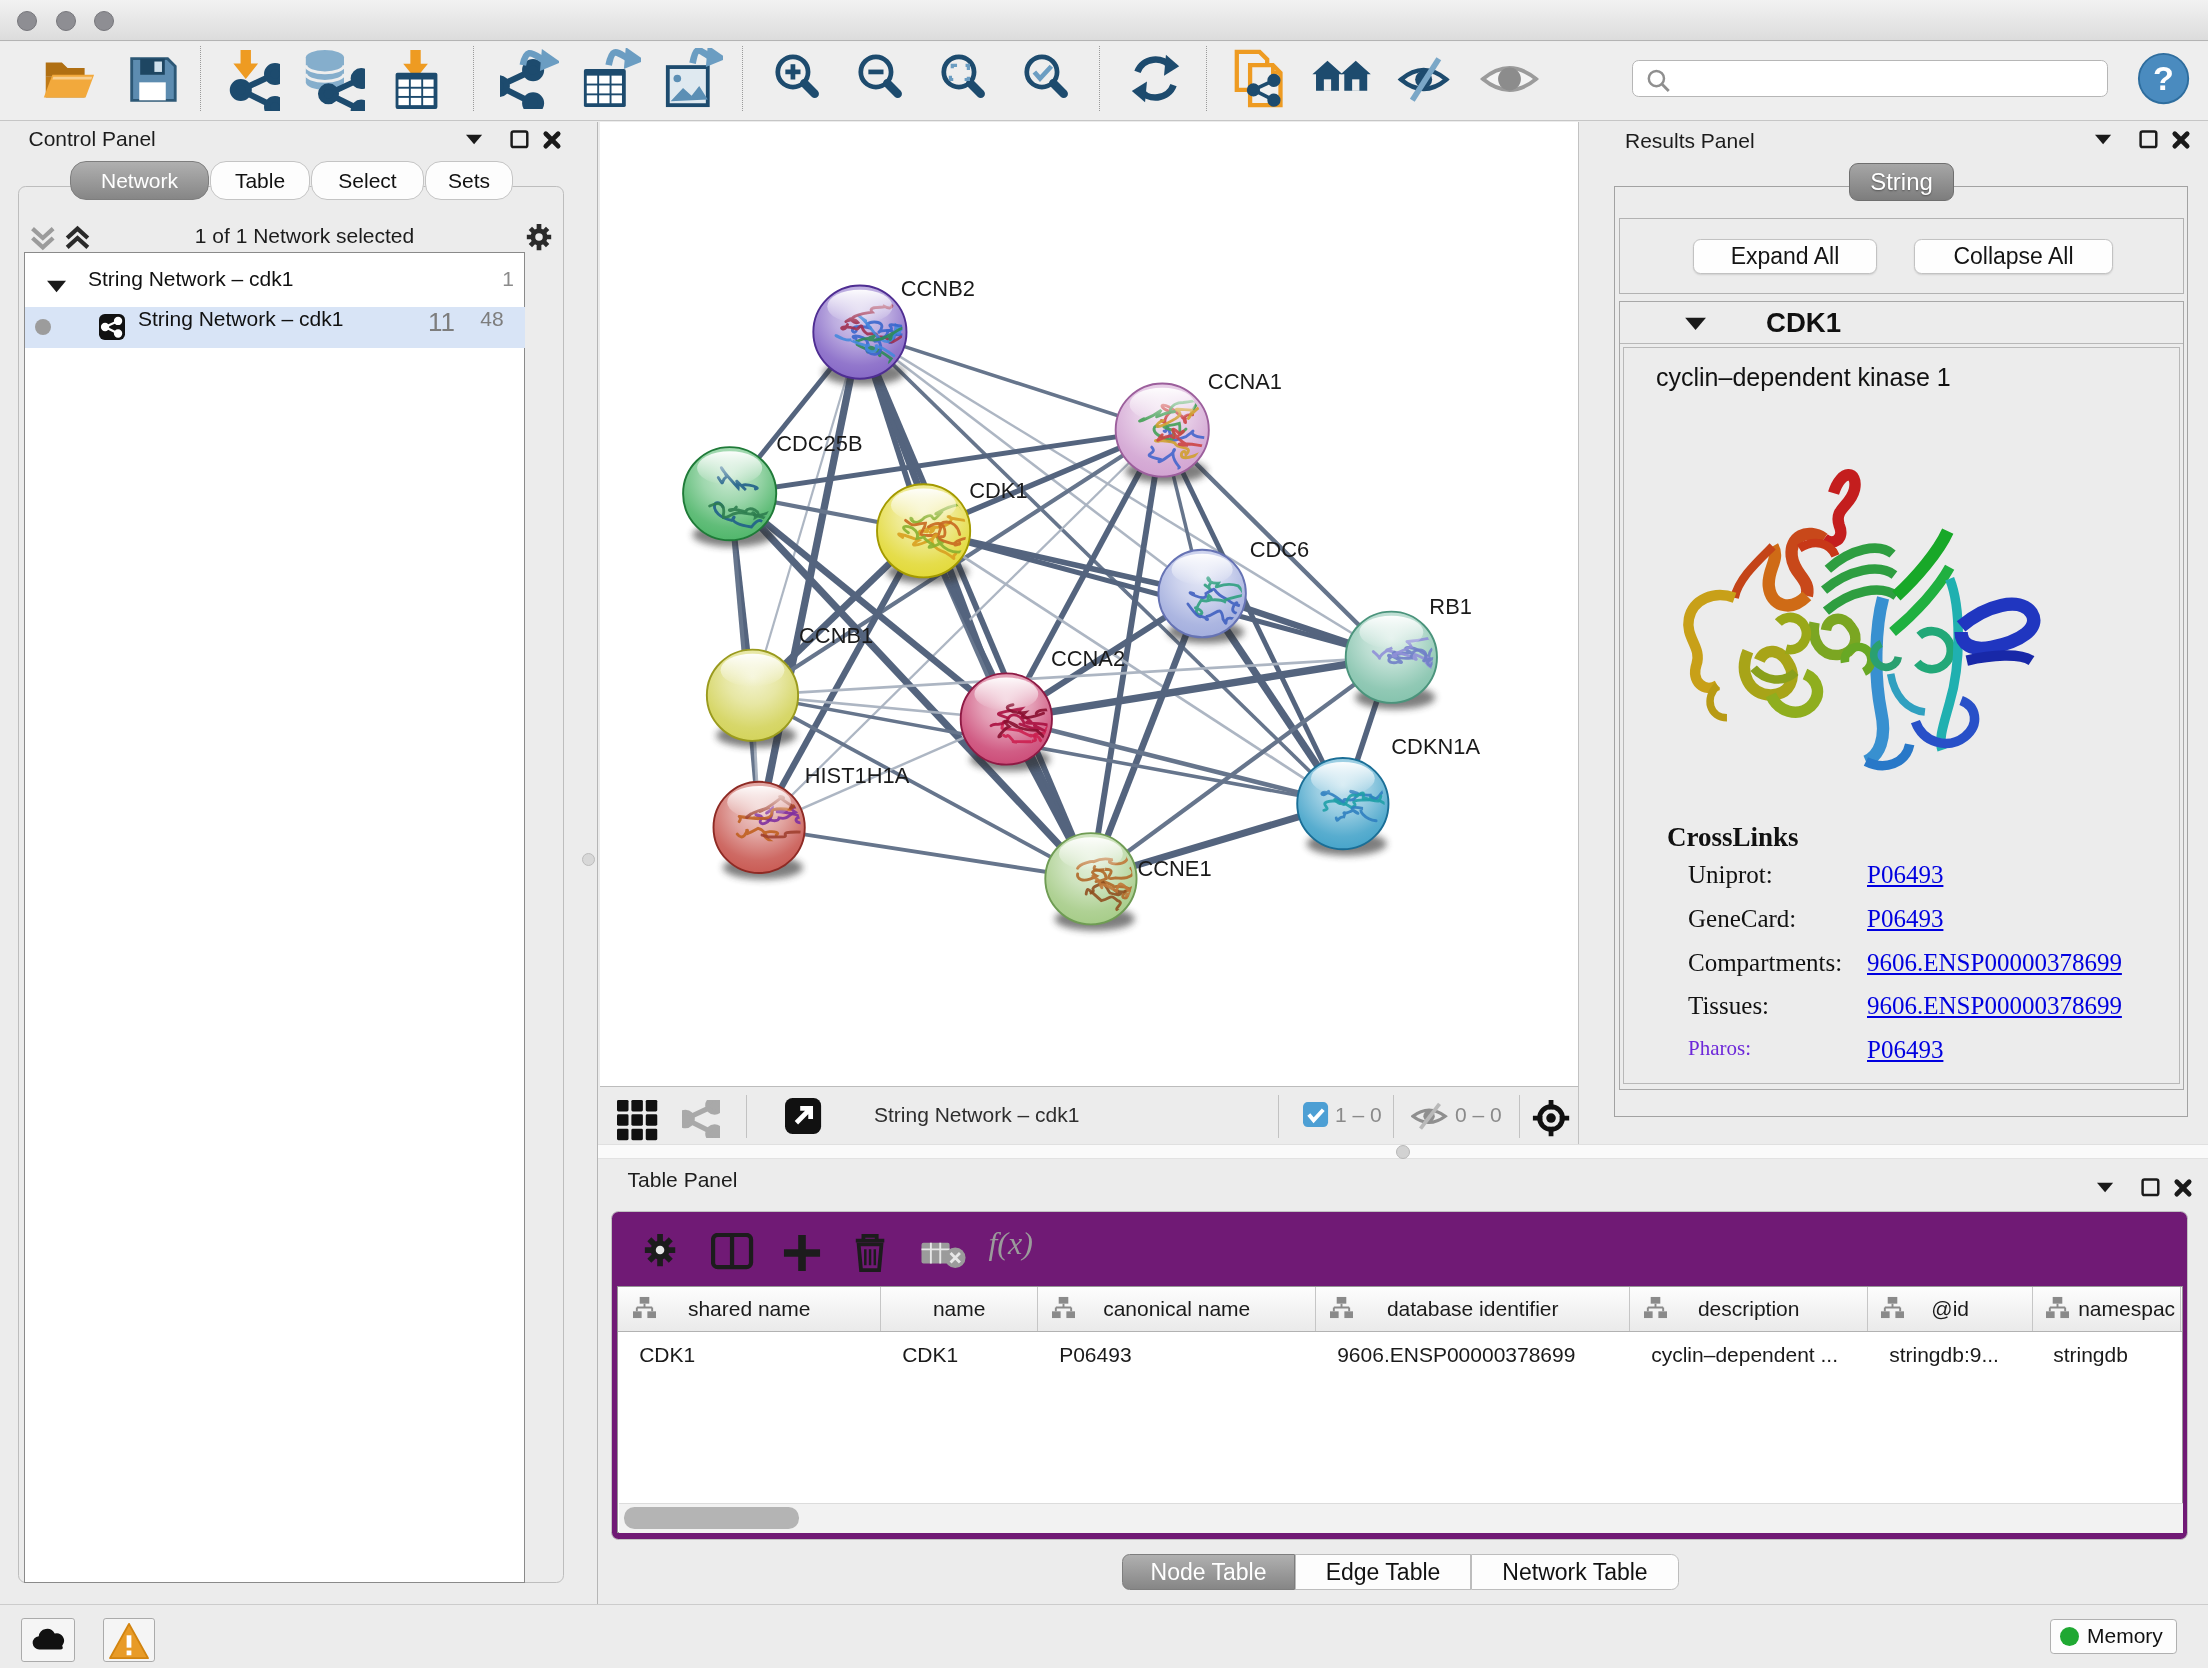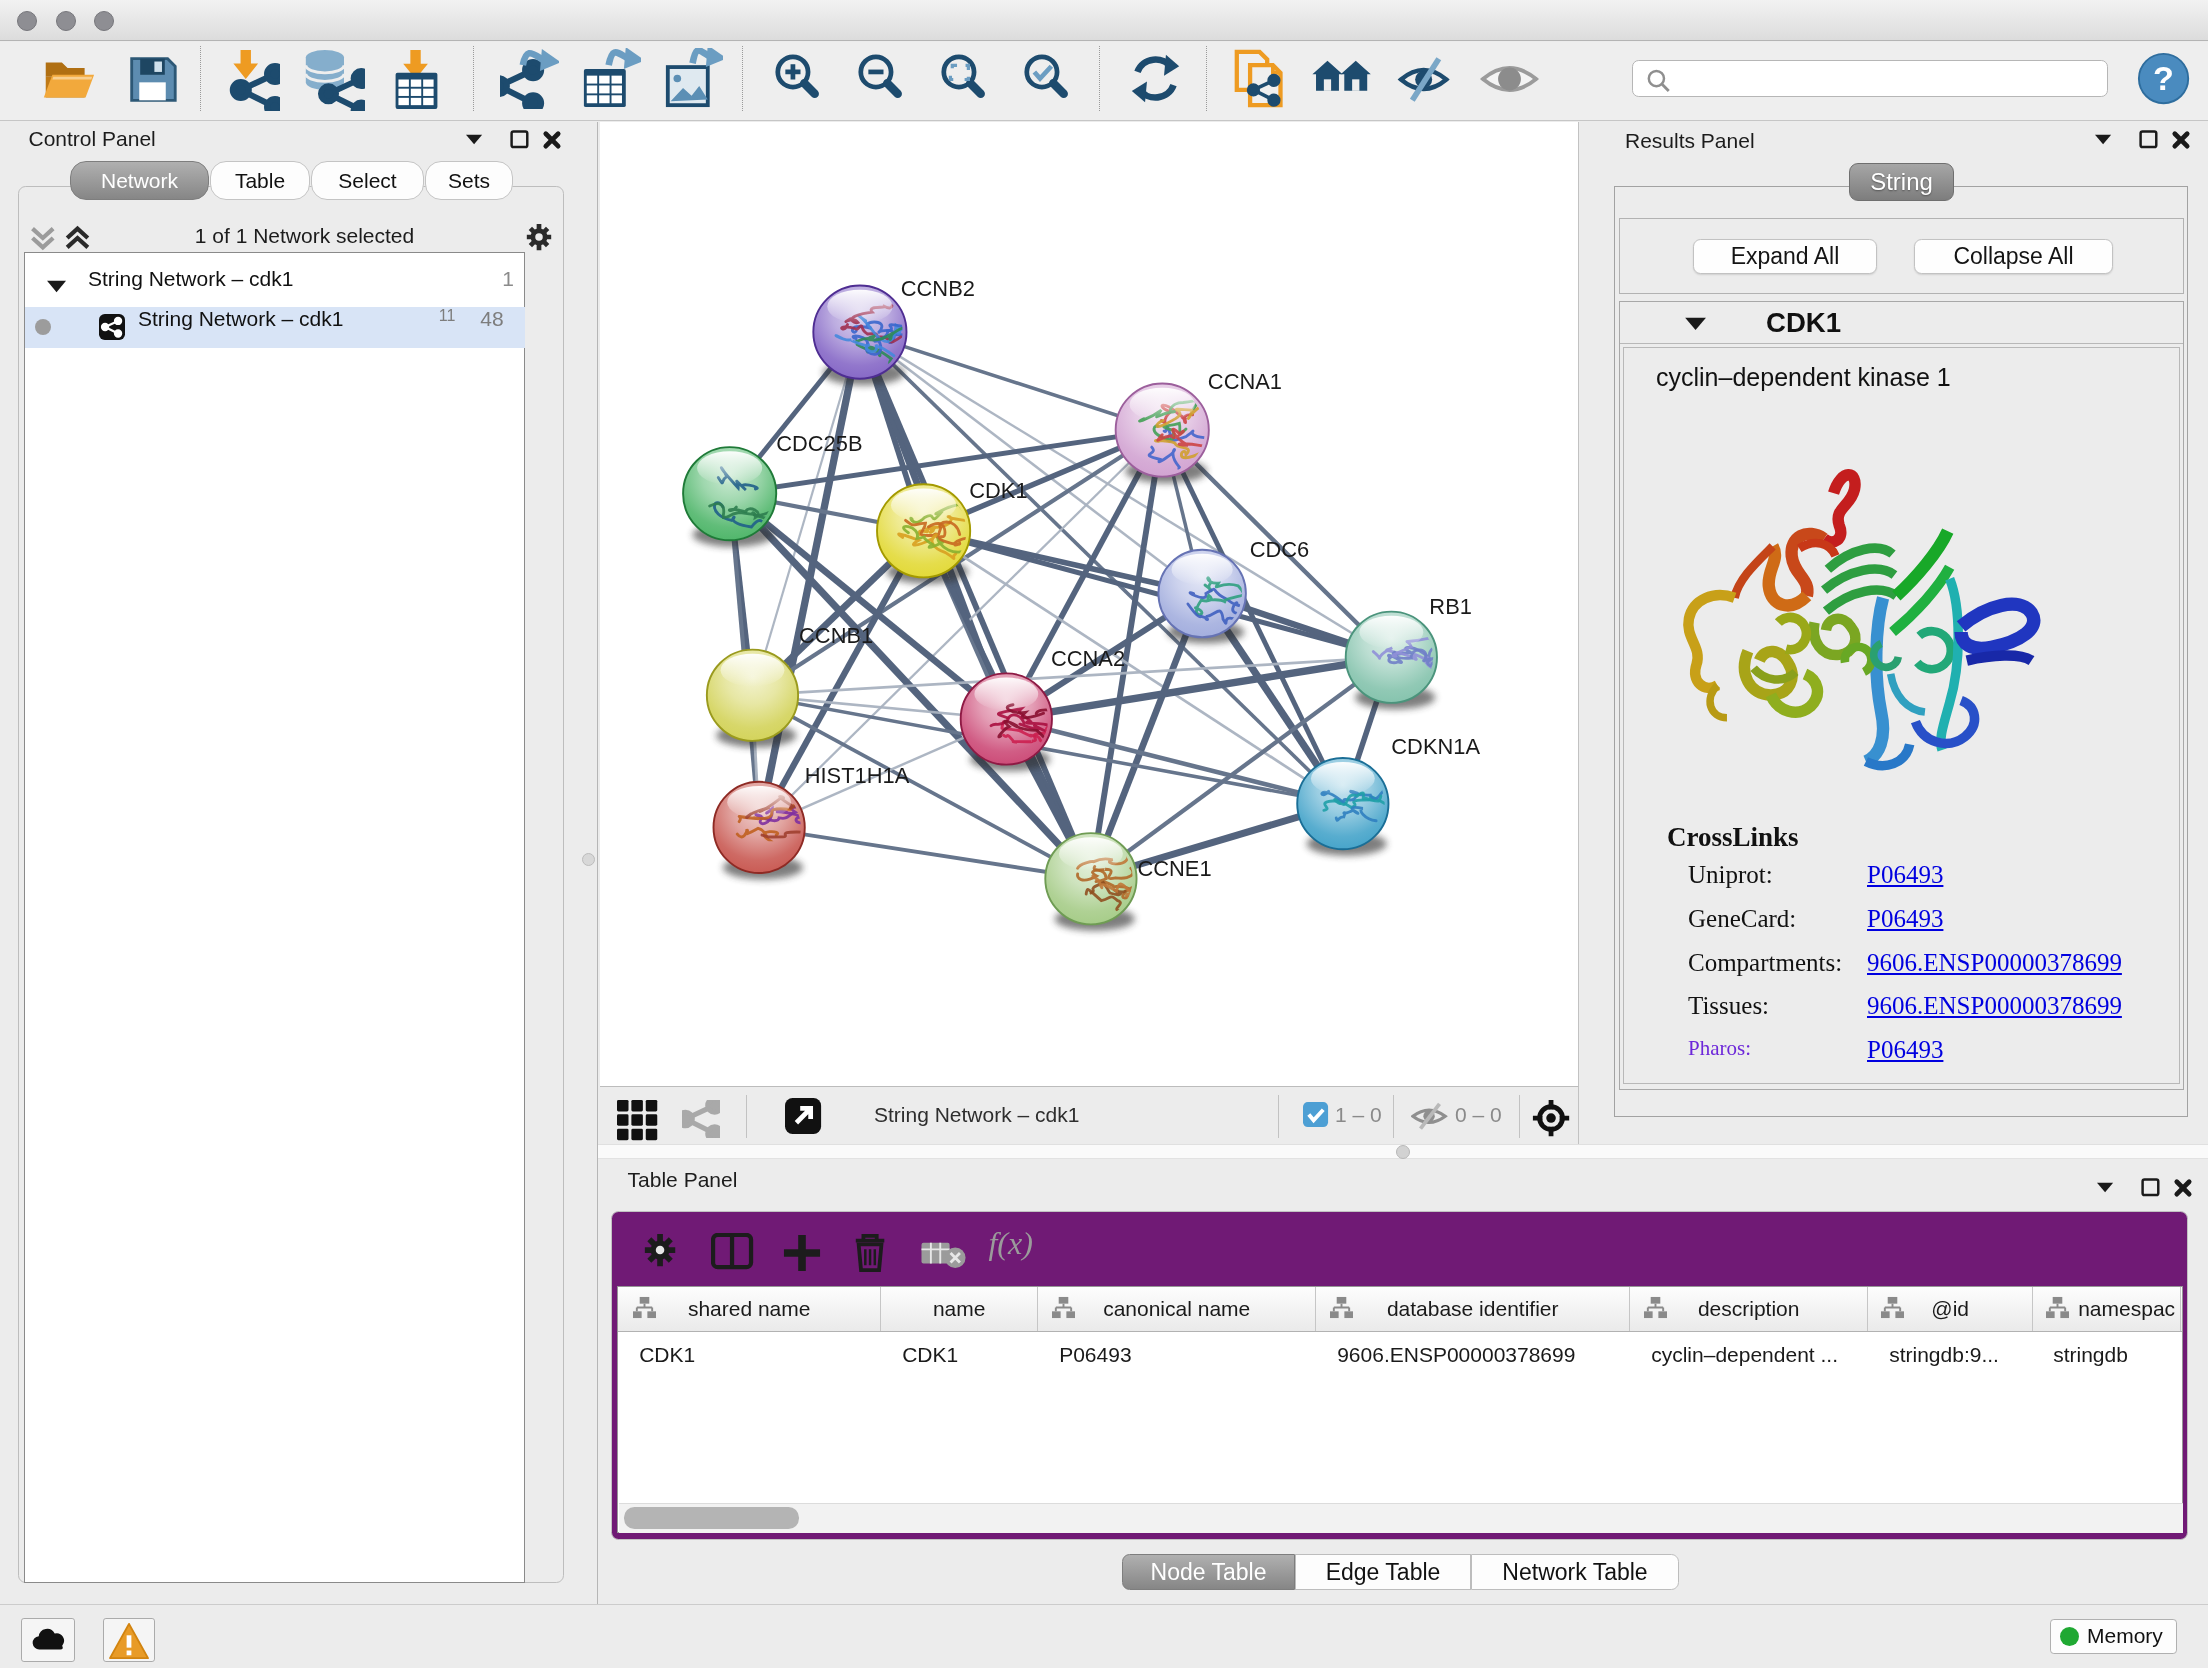--- a/index.html
+++ b/index.html
@@ -267,21 +267,21 @@
       <rect x="0" y="0" width="27" height="27" rx="6" fill="#111"></rect>
       <g stroke="#fff" stroke-width="2.4" fill="#fff">
         <line x1="6.300000000000001" y1="13.5" x2="19.8" y2="7.2"></line>
         <line x1="6.300000000000001" y1="13.5" x2="19.8" y2="20.25"></line>
         <circle cx="6.300000000000001" cy="13.5" r="3.15"></circle>
         <circle cx="19.8" cy="7.2" r="3.15"></circle>
         <circle cx="19.8" cy="20.25" r="3.15"></circle>
       </g>
     </svg>
     <div class="abs" style="left:138px;top:185px;font-size:21px;color:#111">String Network – cdk1</div>
-    <div class="abs" style="left:428px;top:185px;width:38px;text-align:center;font-size:16px;color:#7d7d7d">11</div>
+    <div class="abs" style="left:428px;top:185px;width:38px;text-align:left;font-size:26px;color:#7d7d7d">11</div>
     <div class="abs" style="left:473px;top:185px;width:38px;text-align:center;font-size:21px;color:#7d7d7d">48</div>
   </div>
 <div id="netcanvas" class="abs"><svg width="979" height="964" viewBox="0 0 1029 1014">
       <defs>
         <filter id="blur1" x="-50%" y="-50%" width="200%" height="200%">
           <feGaussianBlur stdDeviation="4"></feGaussianBlur>
         </filter>
         <linearGradient id="gloss" x1="0" y1="0" x2="0" y2="1">
           <stop offset="0%" stop-color="#ffffff" stop-opacity="0.95"></stop>
           <stop offset="100%" stop-color="#ffffff" stop-opacity="0"></stop>

